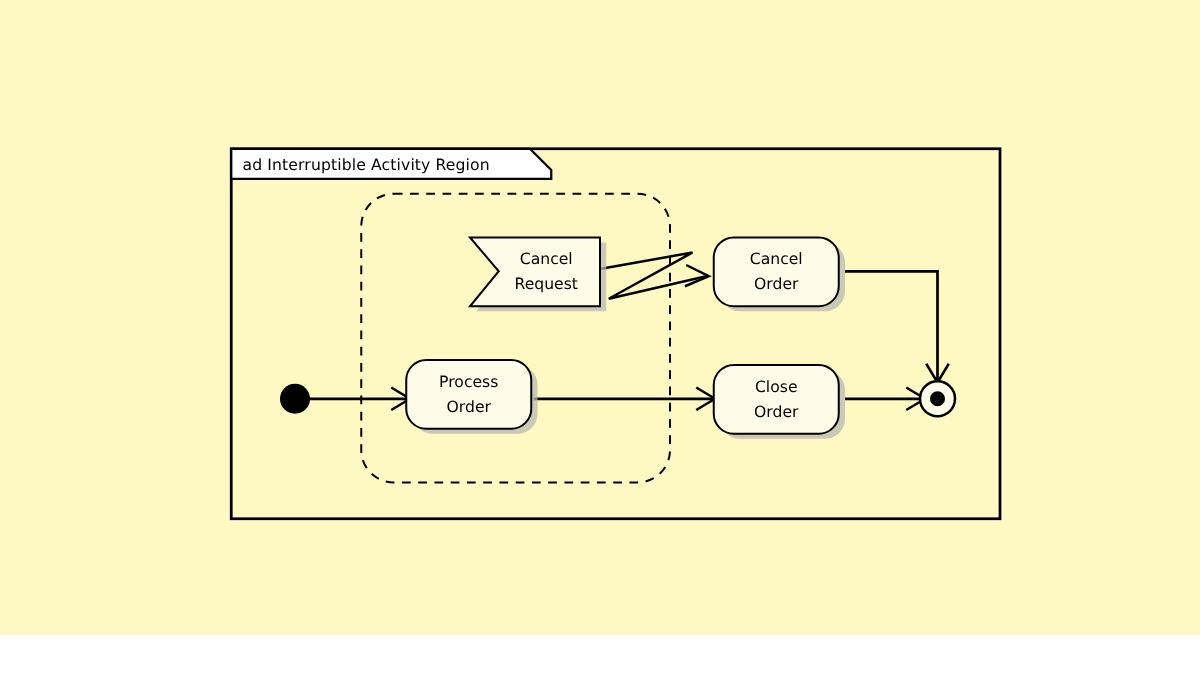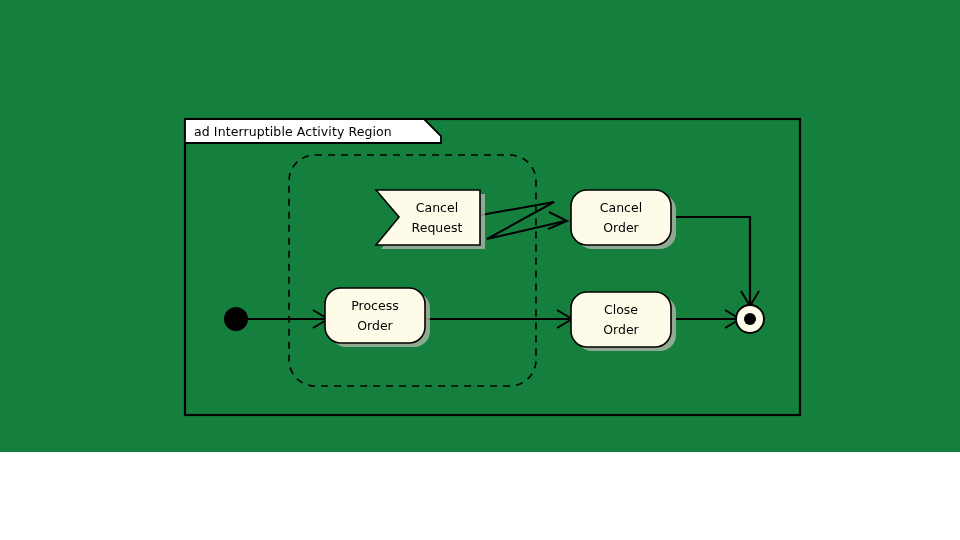--- a/index.html
+++ b/index.html
@@ -10,22 +10,22 @@
   }
   body {
     width: 960px;
     height: 540px;
     overflow: hidden;
     font-family: "DejaVu Sans", sans-serif;
   }
   #canvas {
     position: relative;
     width: 960px;
-    height: 452px;
-    background: #15803d;
+    height: 508px;
+    background: #fef9c3;
   }
   svg#diagram {
     display: block;
     width: 960px;
     height: 540px;
   }
   .frame-border {
     fill: none;
     stroke: #000000;
     stroke-width: 2.2;

